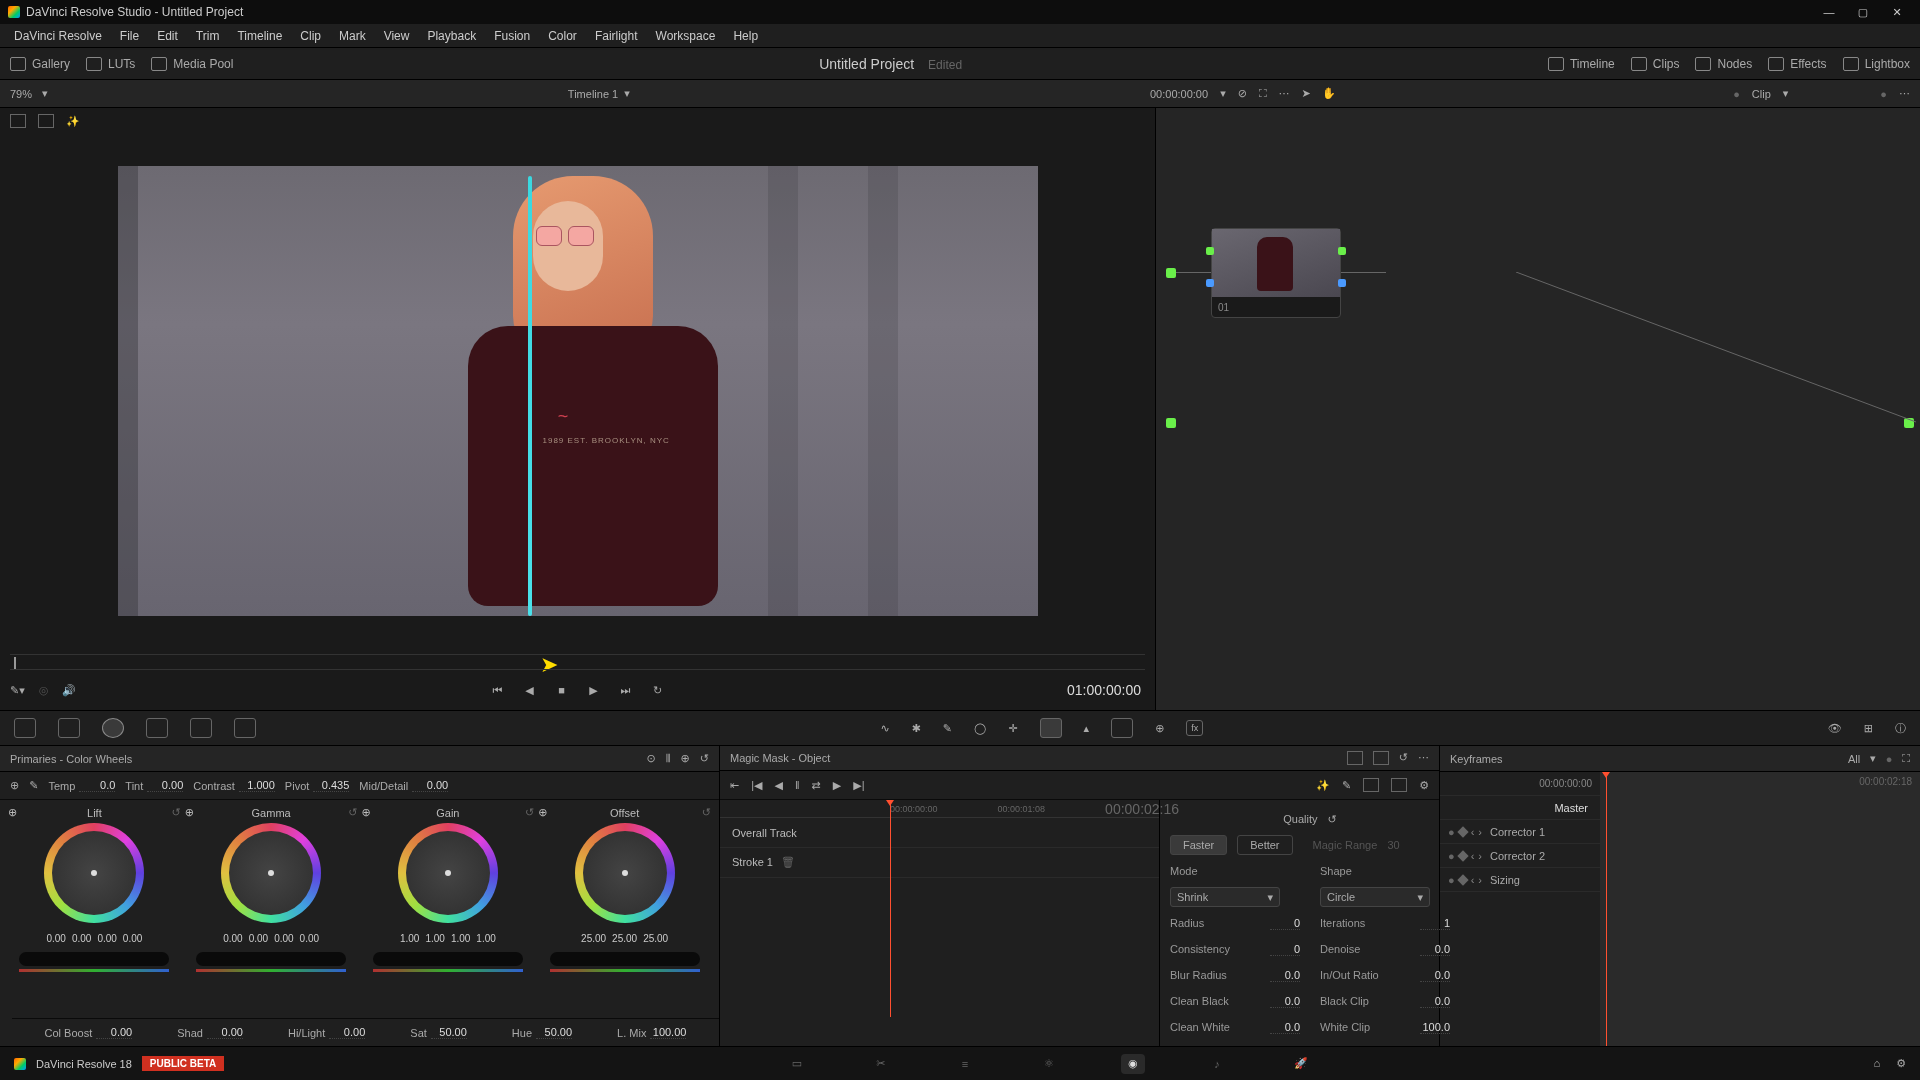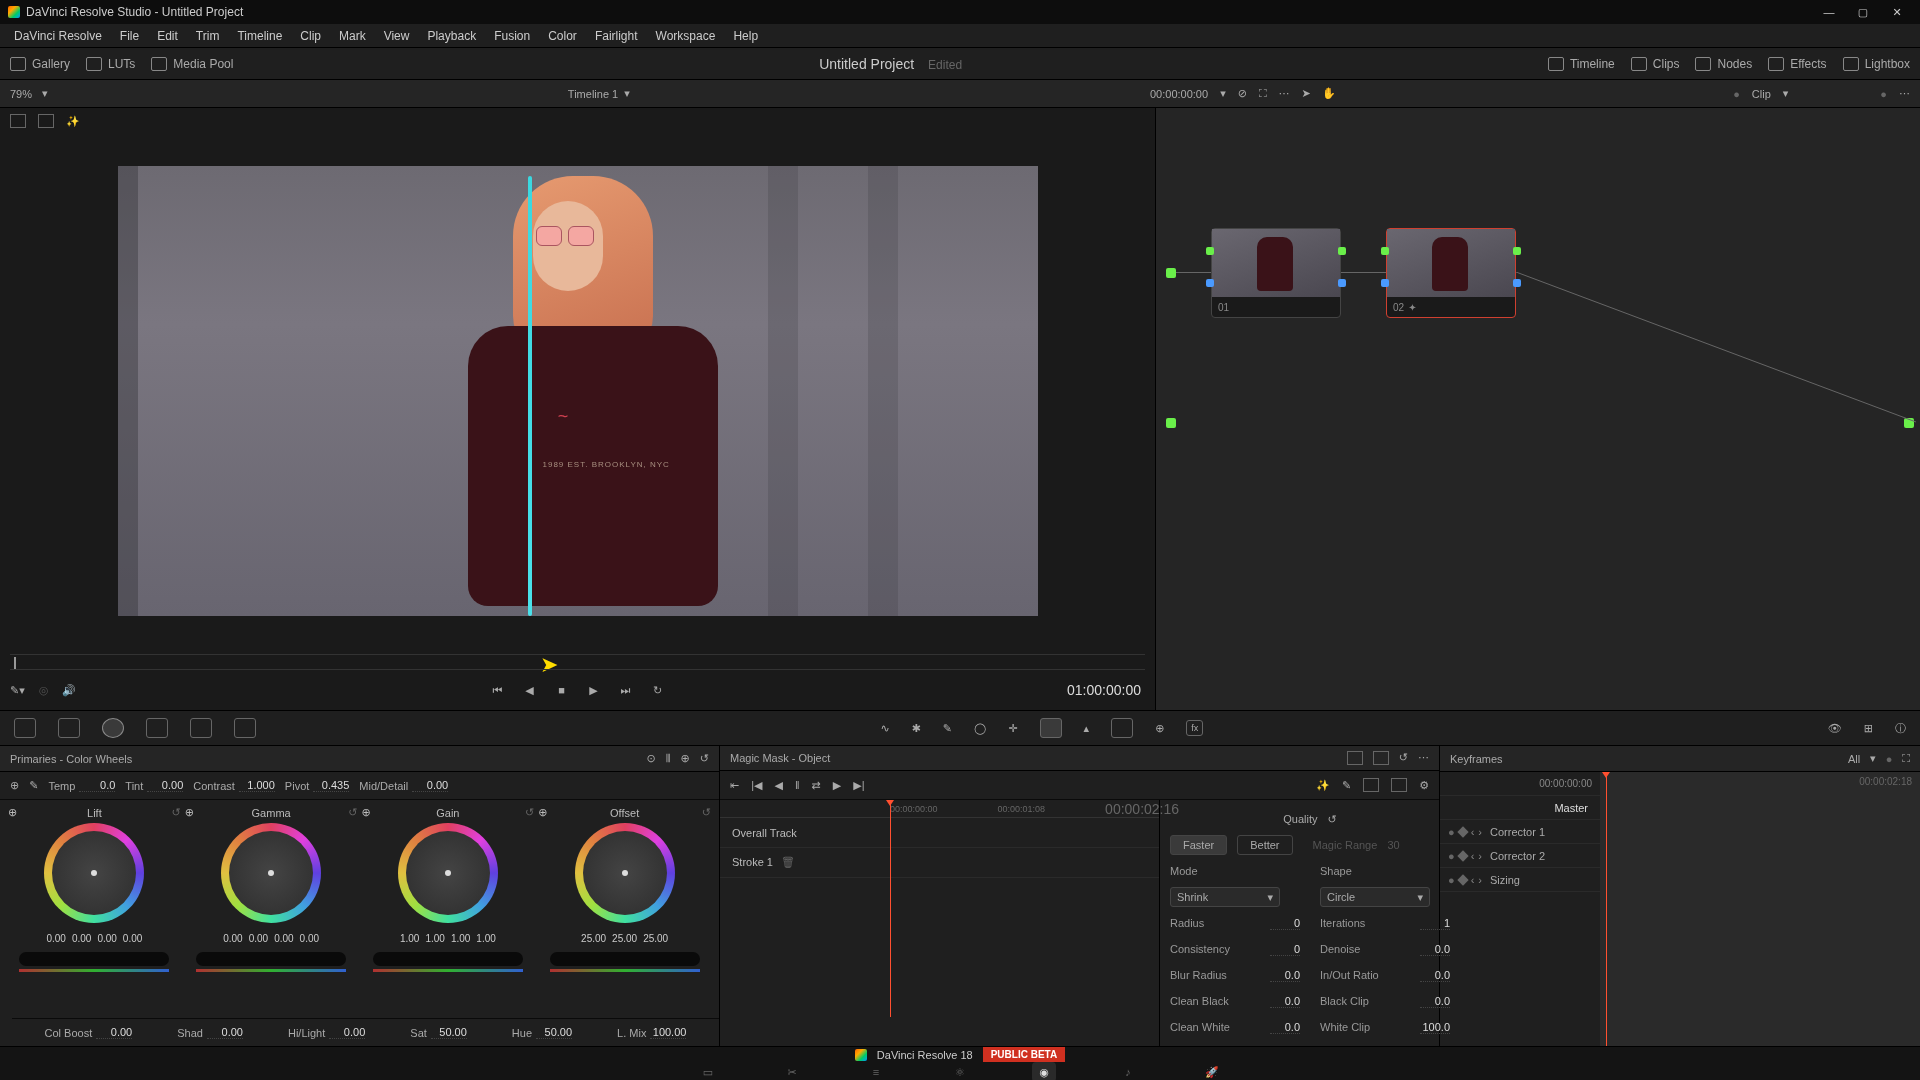--- a/index.html
+++ b/index.html
@@ -39,21 +39,21 @@
 .viewer-canvas { flex: 1; display: flex; align-items: center; justify-content: center; position: relative; }
 .video-frame { width: 920px; height: 450px; background: linear-gradient(to bottom, #6d6a72 0%, #7a7680 35%, #686570 100%); position: relative; overflow: hidden; }
 
 .person { position: absolute; left: 300px; top: 10px; width: 300px; height: 440px; }
 .hair { position: absolute; left: 95px; top: 0; width: 140px; height: 180px; background: linear-gradient(160deg,#e69a70,#c87050); border-radius: 60px 60px 40px 40px; }
 .face { position: absolute; left: 115px; top: 25px; width: 70px; height: 90px; background: #e8b89a; border-radius: 40px; }
 .glasses { position: absolute; left: 118px; top: 50px; width: 64px; height: 20px; }
 .lens { width: 26px; height: 20px; background: rgba(255,150,170,0.5); border: 1px solid #aa5560; border-radius: 6px; display: inline-block; }
 .shirt { position: absolute; left: 50px; top: 150px; width: 250px; height: 280px; background: #3a1218; border-radius: 40px 40px 20px 20px; }
 .shirt-logo { position: absolute; left: 90px; top: 80px; color: #d04050; font-size: 18px; font-style: italic; }
-.shirt-text { position: absolute; left: 75px; top: 110px; color: #a89080; font-size: 8px; letter-spacing: 1px; margin-top: 24px; }
+.shirt-text { position: absolute; left: 75px; top: 110px; color: #a89080; font-size: 8px; letter-spacing: 1px; }
 .mask-stroke { position: absolute; left: 410px; top: 10px; width: 4px; height: 440px; background: linear-gradient(to bottom, #3ad8e0, #4ae0ea); border-radius: 3px; }
 .cursor { position: absolute; left: 540px; bottom: -30px; font-size: 22px; color: #ffdd00; }
 
 .pillar { position: absolute; background: rgba(50,50,55,0.4); }
 
 .scrubber { height: 16px; border-top: 1px solid #333; border-bottom: 1px solid #333; margin: 6px 10px 0; position: relative; }
 .scrub-mark { position: absolute; left: 4px; top: 2px; width: 2px; height: 12px; background: #999; }
 .transport { height: 40px; display: flex; align-items: center; justify-content: center; gap: 14px; position: relative; }
 .trans-left { position: absolute; left: 10px; display: flex; gap: 14px; }
 .trans-right { position: absolute; right: 14px; color: #ddd; font-size: 14px; }
@@ -129,21 +129,21 @@
 .keyf-left { width: 160px; }
 .keyf-right { flex: 1; background: #2a2a2a; position: relative; }
 .keyf-row { height: 24px; display: flex; align-items: center; padding: 0 8px; gap: 4px; border-bottom: 1px solid #2a2a2a; }
 .keyf-master { justify-content: flex-end; padding-right: 12px; color: #ddd; }
 .kf-playhead { position: absolute; left: 6px; top: 0; bottom: 0; width: 1px; background: #ff5030; }
 .kf-playhead::before { content:''; position: absolute; top: 0; left: -4px; border: 4px solid transparent; border-top: 6px solid #ff5030; }
 .diamond { width: 8px; height: 8px; background: #666; transform: rotate(45deg); }
 .chev { color: #888; }
 
 
-.bottom-nav { height: 34px; background: #141414; display: flex; align-items: center; justify-content: space-between; padding: 0 14px; border-top: 1px solid #000; flex-direction: column; }
+.bottom-nav { height: 34px; background: #141414; display: flex; align-items: center; justify-content: space-between; padding: 0 14px; border-top: 1px solid #000; }
 .bn-left { display: flex; align-items: center; gap: 10px; }
 .bn-center { display: flex; gap: 60px; }
 .bn-icon { width: 24px; height: 20px; color: #666; display: flex; align-items: center; justify-content: center; }
 .bn-icon.active { color: #ddd; background: #2a2a2a; border-radius: 4px; padding: 2px 8px; }
 .beta { background: #d03020; color: #fff; padding: 2px 8px; border-radius: 0; font-size: 10px; font-weight: bold; }
 
 svg { display: block; }
 </style>
 </head>
 <body>
@@ -303,31 +303,20 @@
         <div class="node-thumb"></div>
         <div class="node-label">
             <span>01</span>
           </div>
         <div class="node-dot nd-in1"></div>
           <div class="node-dot nd-in2"></div>
         <div class="node-dot nd-out1"></div>
           <div class="node-dot nd-out2"></div>
       </div>
       <div class="node-line" style="left:185px;top:164px;width:45px"></div>
-      <div class="node selected" style="left:230px;top:120px">
-        <div class="node-thumb"></div>
-        <div class="node-label">
-            <span>02</span> 
-            <span>✦</span>
-          </div>
-        <div class="node-dot nd-in1"></div>
-          <div class="node-dot nd-in2"></div>
-        <div class="node-dot nd-out1"></div>
-          <div class="node-dot nd-out2"></div>
-      </div>
       <svg style="position:absolute;left:360px;top:164px;width:400px;height:160px">
           <line x1="0" y1="0" x2="400" y2="150" stroke="#666"></line>
         </svg>
     </div>
   </div>
 </div>
 
 <div class="palette-strip">
   <div class="palette-left">
     <span class="pal-icon"></span>

